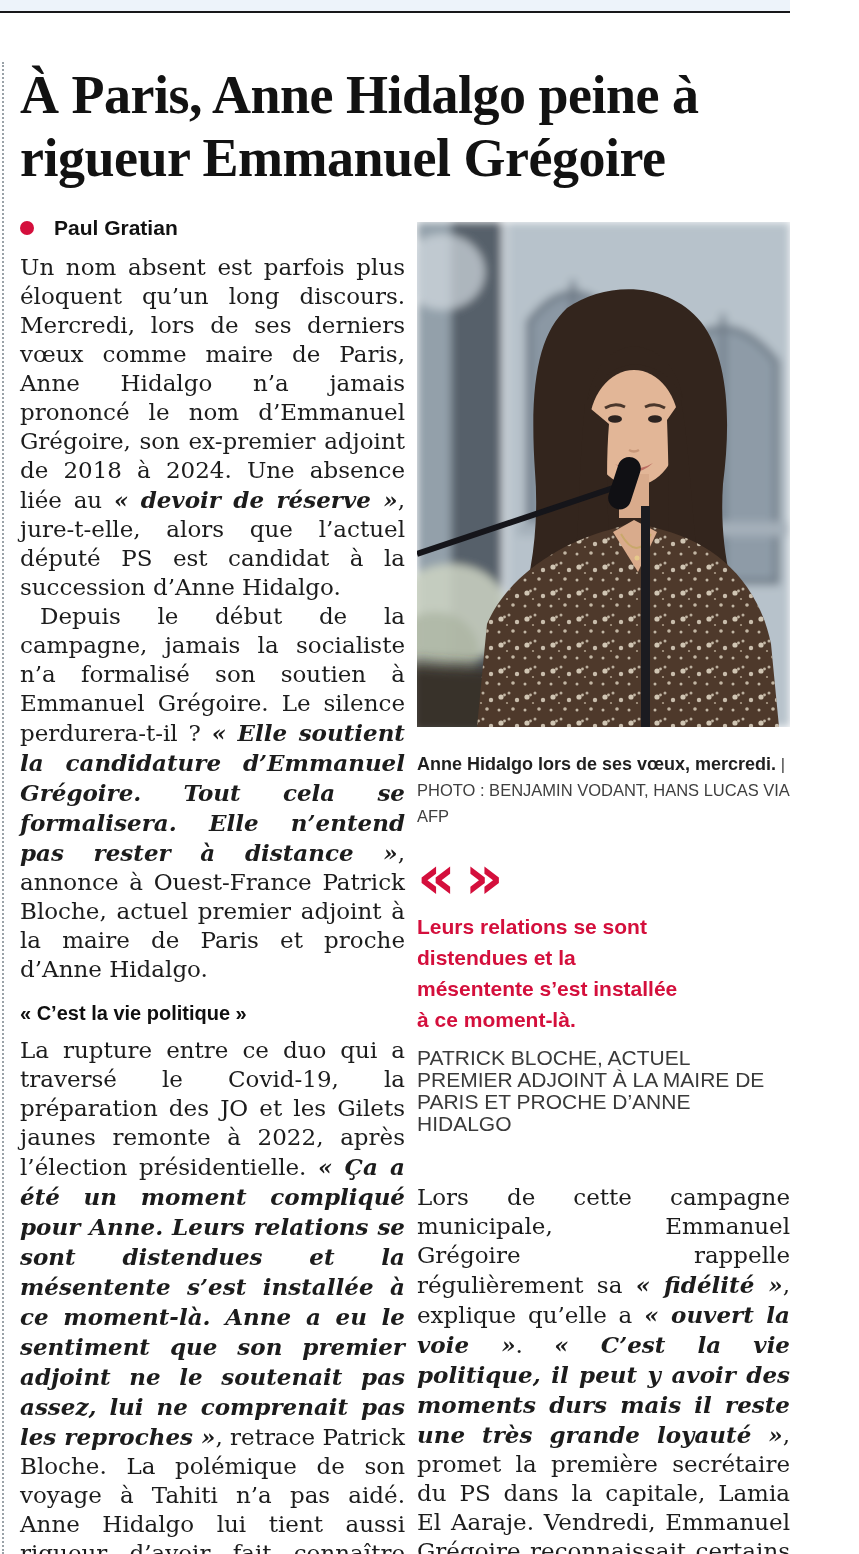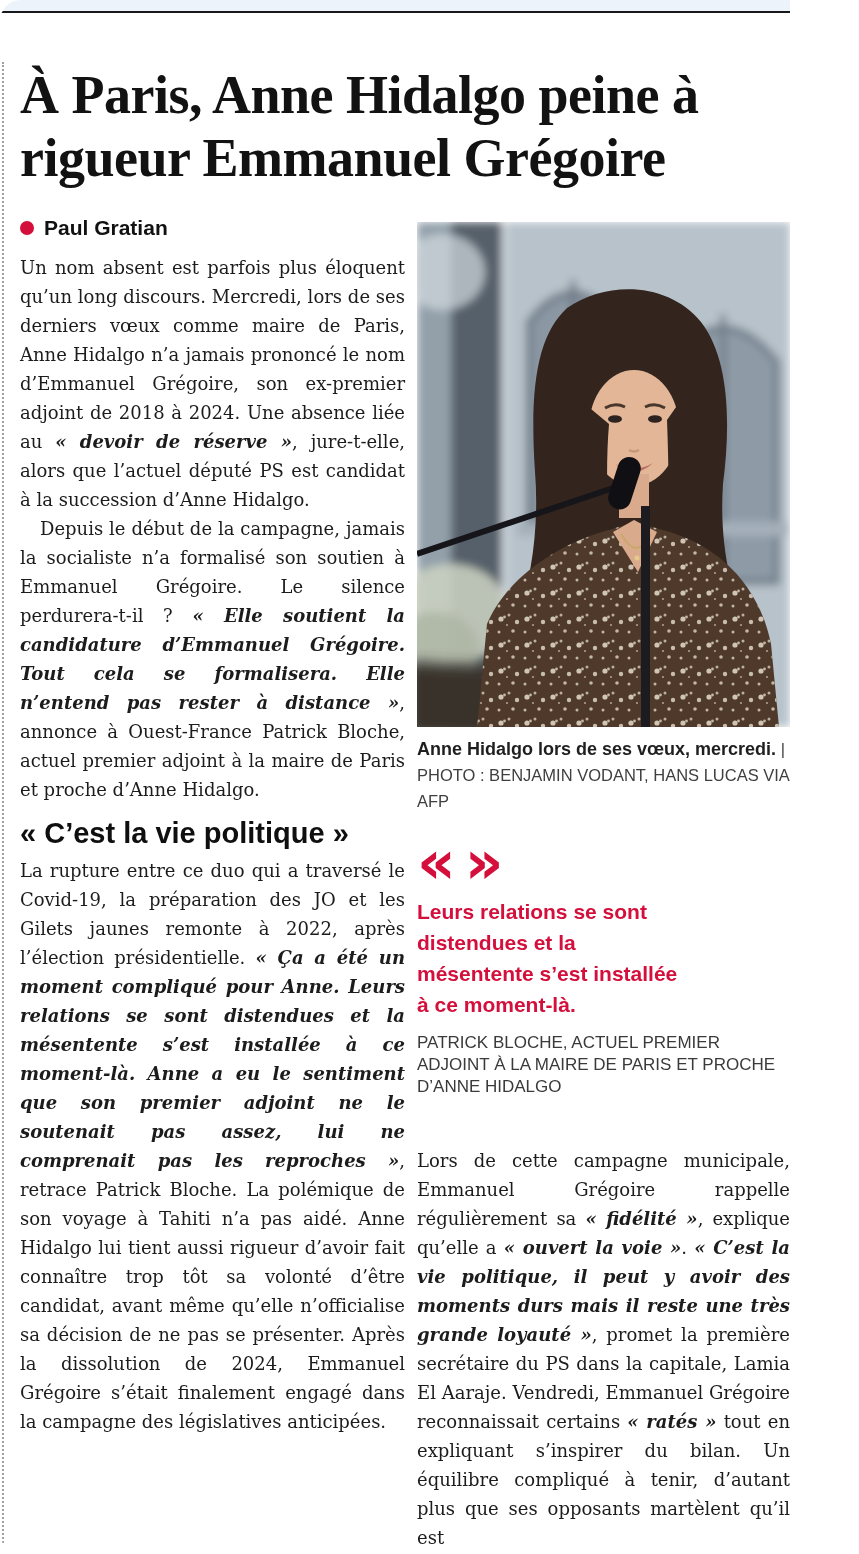--- a/index.html
+++ b/index.html
@@ -1,46 +1,46 @@
 <!DOCTYPE html>
 <html lang="fr" style="--accent: #d40f3c; --band: #edf3fa;"><head>
 <meta charset="utf-8">
 <style>
   html,body{margin:0;padding:0;background:#ffffff;}
   .page{position:relative;width:859px;height:1554px;overflow:hidden;background:#fff;
-        font-family:"DejaVu Serif",serif;color:#1c1c1c;border-radius:21px;}
+        font-family:"DejaVu Serif",serif;color:#1c1c1c;}
   .topband{position:absolute;top:0;left:0;width:790px;height:11px;background:var(--band,#edf3fa);}
   .toprule{position:absolute;top:11px;left:0;width:790px;height:2px;background:#17171a;}
   .content{position:absolute;top:62px;left:2px;bottom:0;width:788px;box-sizing:border-box;
            border-left:2px dotted #9aa2a8;padding-left:16px;}
   h1.title{margin:2px 0 0 0;font-family:"Liberation Serif",serif;font-weight:700;
            font-size:54px;line-height:63px;letter-spacing:-0.5px;color:#121212;}
   h1.title span{display:block;}
   .cols{display:flex;gap:12px;margin-top:26px;}
   .col-left{width:385px;flex:0 0 385px;}
   .col-right{width:373px;flex:0 0 373px;}
-  .byline{display:flex;align-items:center;gap:10px;margin:0 0 13px 0;
+  .byline{display:flex;align-items:center;gap:20px;margin:0 0 13px 0;
           font-family:"Liberation Sans",sans-serif;font-weight:bold;font-size:21px;color:#111;}
   .byline .dot{width:14px;height:14px;border-radius:50%;background:var(--accent,#d40f3c);flex:0 0 auto;}
-  .article-p{margin:0;font-size:18px;line-height:29px;text-align:justify;hyphens:auto;-webkit-hyphens:auto;}
+  .article-p{margin:0;font-size:23px;line-height:29px;text-align:justify;hyphens:auto;-webkit-hyphens:auto;}
   .article-p.indent{text-indent:20px;}
   .bi{font-weight:bold;font-style:italic;}
-  h2.sub{font-family:"Liberation Sans",sans-serif;font-weight:bold;font-size:29px;line-height:28px;
+  h2.sub{font-family:"Liberation Sans",sans-serif;font-weight:bold;font-size:20px;line-height:28px;
          margin:15px 0 9px 0;color:#0f0f0f;}
   figure.photo{margin:6px 0 0 0;}
   figure.photo svg{display:block;}
-  figcaption{margin-top:9px;font-family:"Liberation Sans",sans-serif;font-weight:bold;
+  figcaption{margin-top:24px;font-family:"Liberation Sans",sans-serif;font-weight:bold;
              font-size:18px;line-height:26px;color:#1f1f1f;}
   figcaption .credit{font-weight:normal;font-size:16.5px;color:#3f3f3f;}
   .pullquote{margin-top:26px;}
   .pq-icon{font-family:"DejaVu Sans",sans-serif;font-weight:bold;font-size:60px;line-height:44px;
            letter-spacing:-6px;color:var(--accent,#d40f3c);}
   .pq-text{margin-top:12px;font-family:"Liberation Sans",sans-serif;font-weight:bold;
            font-size:21px;line-height:31px;color:var(--accent,#d40f3c);}
-  .pq-attr{margin-top:12px;font-family:"Liberation Sans",sans-serif;font-size:17px;
+  .pq-attr{margin-top:12px;font-family:"Liberation Sans",sans-serif;font-size:21px;
            line-height:22px;color:#3a3a3a;}
   .right-body{margin-top:48px;}
 </style>
 </head>
 <body>
 
 <div class="page">
   <div class="topband"></div>
   <div class="toprule"></div>
 

